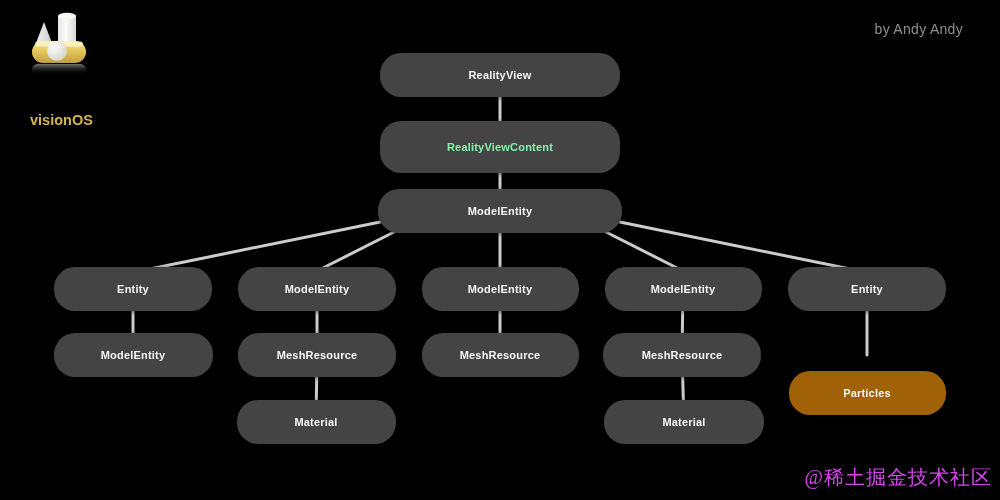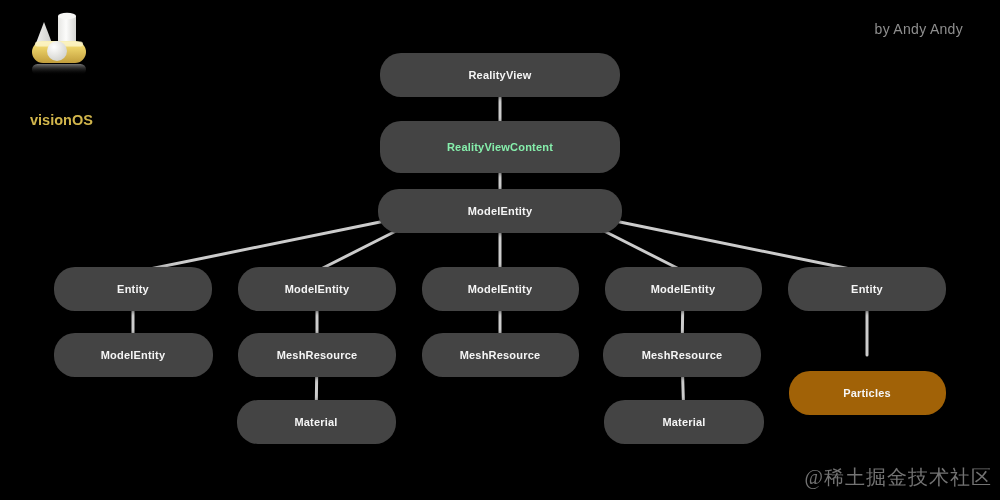--- a/index.html
+++ b/index.html
@@ -130,15 +130,15 @@
     <rect x="1" y="31" width="54" height="22" rx="11" fill="url(#trayG)"></rect>
     <rect x="4" y="31.5" width="48" height="5" rx="2.5" fill="#fbf3c6" opacity="0.85"></rect>
     <circle cx="26" cy="41" r="10" fill="url(#sphG)"></circle>
     <rect x="1" y="54" width="54" height="11" rx="5.5" fill="url(#reflG)"></rect>
   </svg>
 
   <div id="icon-label" style="color: rgb(210, 182, 76);">visionOS</div>
 
   <div id="credit" style="color: rgb(143, 143, 143);">by Andy Andy</div>
 
-  <div id="watermark" style="color: #737373;">@稀土掘金技术社区</div>
+  <div id="watermark" style="color: #d946ef;">@稀土掘金技术社区</div>
 
 </div>
 
 </body></html>

